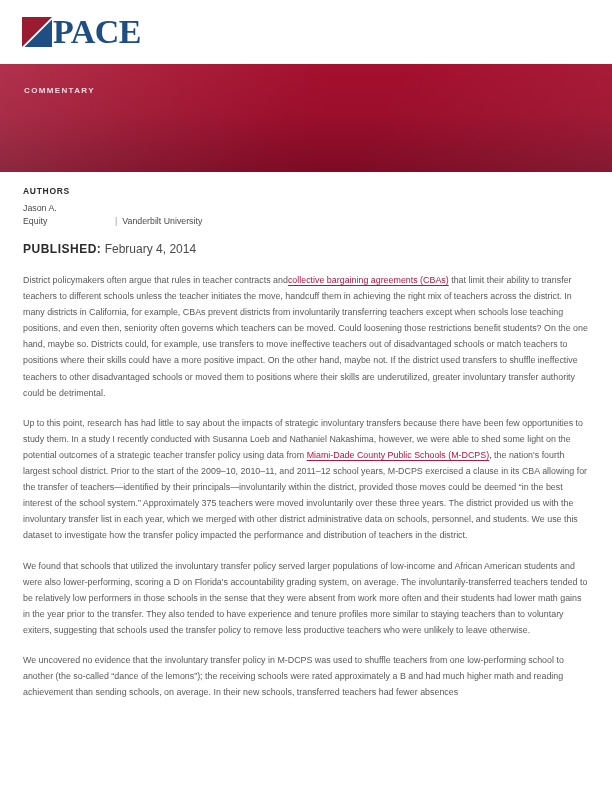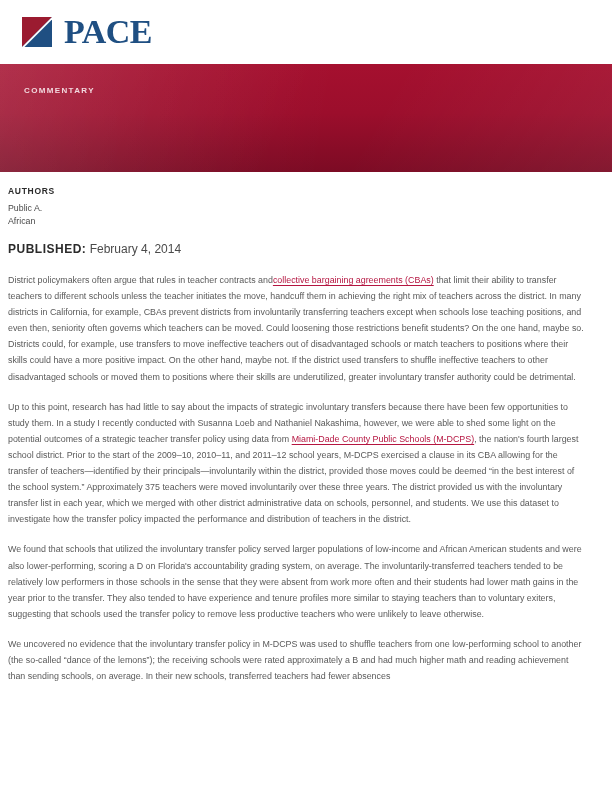--- a/index.html
+++ b/index.html
@@ -20,21 +20,21 @@
     height: 64px;
     background: #ffffff;
     display: flex;
     align-items: center;
     padding-left: 22px;
     box-sizing: border-box;
   }
   .logo {
     display: flex;
     align-items: center;
-    gap: 12px;
+    gap: 1px;
   }
   .logo-mark {
     width: 30px;
     height: 30px;
     position: relative;
     flex: 0 0 auto;
   }
   .logo-mark svg { display: block; }
   .logo-word {
     font-family: "Liberation Serif", "DejaVu Serif", serif;
@@ -84,21 +84,21 @@
     font-size: 22.5px;
     line-height: 31px;
     font-weight: normal;
     letter-spacing: 0px;
     text-shadow: 1px 1px 1px rgba(60,0,12,0.55);
     max-width: 530px;
   }
 
   
   .content {
-    padding: 14px 24px 0 8px;
+    padding: 14px 24px 0 23px;
     box-sizing: border-box;
   }
   .meta-label {
     font-size: 8.5px;
     font-weight: bold;
     letter-spacing: 0.7px;
     color: #2b2b2b;
     margin: 0 0 6px 0;
   }
   .authors-block {
@@ -168,22 +168,28 @@
   <div class="kicker">COMMENTARY</div>
 </section>
 
 <main class="content">
 
   <div class="meta-label">AUTHORS</div>
 
   <div class="authors-block">
     <div class="author-row">
       <span class="author-name">
-        <span>Public A.</span><br>
-        <span>African</span>
+        <span>Jason A.</span><br>
+        <span>Equity</span>
+      </span>
+      <span class="author-affil-wrap">
+        <span style="display:block;">&nbsp;</span>
+        <span>
+          <span class="author-affil-sep">|</span><span class="author-affil">Vanderbilt University</span>
+        </span>
       </span>
     </div>
   </div>
 
   <div class="published-row">
     <span class="published-key">PUBLISHED:</span>
     <span>February 4, 2014</span>
   </div>
 
   <div class="body-copy">

